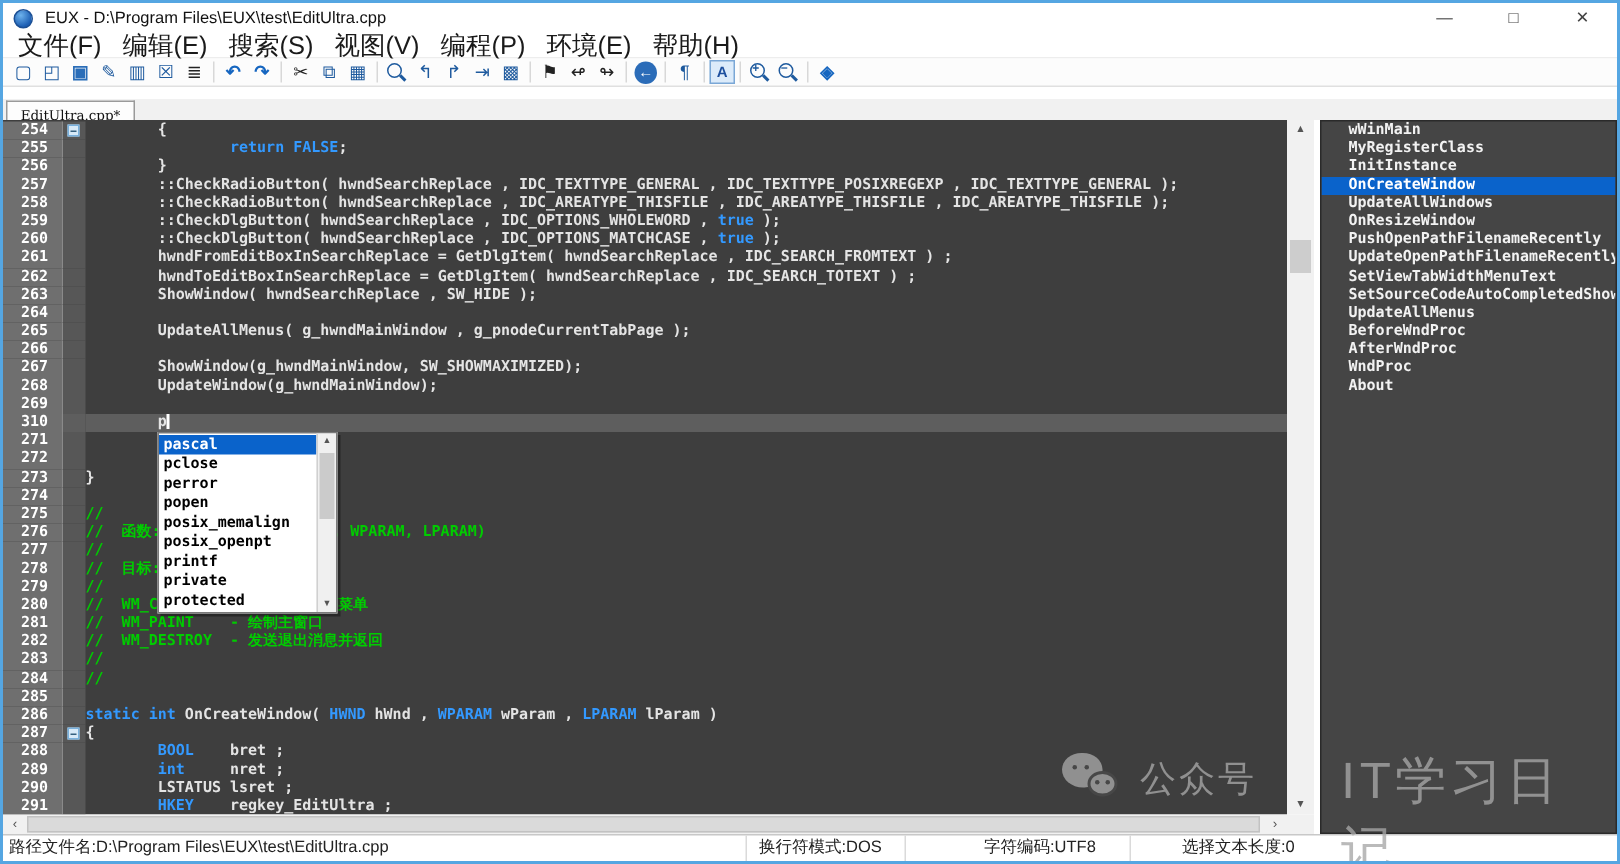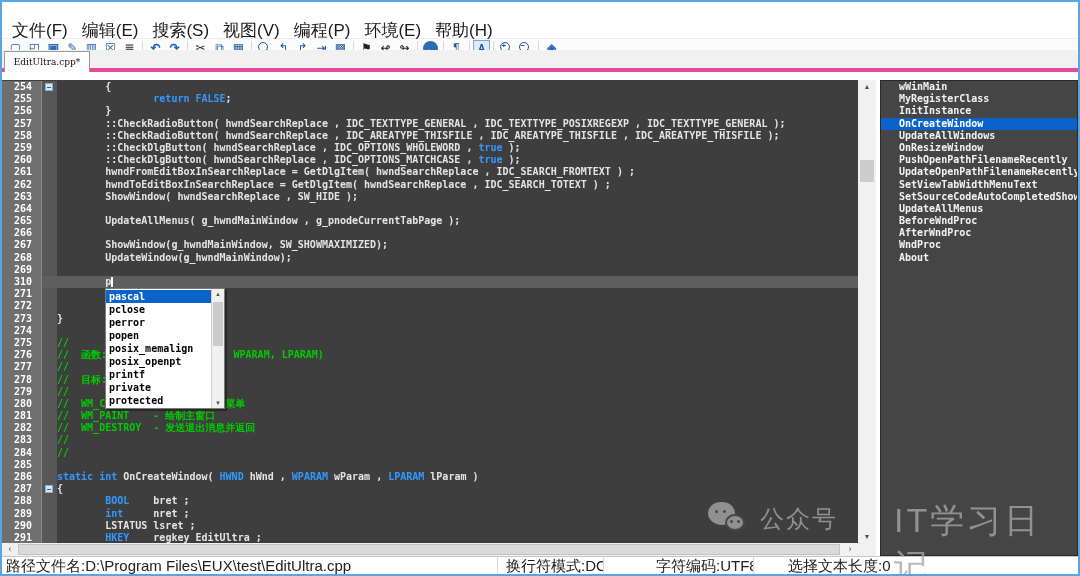--- a/index.html
+++ b/index.html
@@ -27,21 +27,21 @@
   .c-save  { color:#2a6db8; font-weight:bold; }
   .c-circle{ width:15px; height:15px; margin:0 2px; border-radius:50%; background:#2b6cb8; color:#fff; font-size:10px; line-height:15px; font-weight:bold; }
   .c-boxed { border:1px solid #7aa7d6; background:#dcebfa; color:#1d4f9e; font-weight:bold; font-size:10px; width:17px; height:16px; line-height:15px; }
   .tsep { width:1px; height:14px; background:#d8d8d8; margin:0 3px; }
   .mag { position:relative; }
   .mag::before { content:""; position:absolute; left:3px; top:2px; width:8px; height:8px; border:1.5px solid #1e5a9e; border-radius:50%; }
   .mag::after  { content:""; position:absolute; left:11px; top:11px; width:5px; height:2px; background:#1e5a9e; transform:rotate(45deg); }
   .mag .sign { position:absolute; left:4.5px; top:1px; font-size:8px; font-weight:bold; color:#1e5a9e; line-height:10px; }
 
   
-  .tabbar { position:absolute; left:0; top:48px; right:0; height:22px; background:#f1f1f1; border-bottom:4px solid #ec4899; }
+  .tabbar { position:absolute; left:0; top:64px; right:0; height:22px; background:#f1f1f1; border-bottom:4px solid #ec4899; }
   .tab { position:absolute; left:2px; top:1px; height:21px; min-width:86px; background:#fdfdfd;
          border:1px solid #9a9a9a; border-bottom:none; font-family:"DejaVu Serif", serif;
          font-size:9px; color:#111; text-align:center; line-height:20px; padding:0 6px; }
 
   
   .editor { position:absolute; left:0; top:78px; width:856px; height:463px; background:#3e3e3e; overflow:hidden; }
   .code-lines { position:absolute; left:0; top:1px; right:0; }
   .cl { display:flex; height:12.2px; }
   .ln { width:39px; background:#6f6f6f; color:#fff; font:bold 10px "DejaVu Sans Mono", monospace; text-align:right; padding-right:9px; line-height:12.2px; flex:none; }
   .fm { width:16px; background:#575757; flex:none; position:relative; border-left:1px solid #8a8a8a; }
@@ -83,35 +83,44 @@
   .wm { position:absolute; z-index:9; color:#a7a7a7; opacity:.78; font-family:"Liberation Sans", sans-serif; pointer-events:none; }
   .wm-left { left:706px; top:498px; display:flex; align-items:center; }
   .wm-left .txt { font-size:24px; letter-spacing:2px; }
   .wm-right { left:892px; top:496px; font-size:34px; letter-spacing:3px; }
   .wechat { position:relative; width:44px; height:38px; margin-right:8px; }
   .wechat .b1 { position:absolute; left:0; top:2px; width:27px; height:23px; border-radius:50% 50% 46% 54%; background:#a7a7a7; }
   .wechat .b2 { position:absolute; left:17px; top:14px; width:20px; height:17px; border-radius:50%; background:#a7a7a7; border:2px solid #4a4a4a; }
   .wechat .e  { position:absolute; width:3px; height:3px; border-radius:50%; background:#4a4a4a; }
 
   
-  .statusbar { position:absolute; left:0; top:554px; right:0; height:18px; background:#fff; border-top:1px solid #c8c8c8; display:flex; align-items:center; font-size:15px; color:#222; }
+  .statusbar { position:absolute; left:0; top:554px; right:0; height:18px; background:#fff; border-top:1px solid #c8c8c8; display:flex; align-items:center; font-size:11px; color:#222; }
   .scell { height:100%; line-height:17px; border-right:1px solid #dadada; white-space:nowrap; overflow:hidden; }
   .sc-a { width:496px; padding-left:4px; }
   .sc-b { width:236px; display:flex; }
   .sc-b span { margin-left:10px; }
   .sc-c { width:106px; padding-left:8px; }
   .sc-d { width:106px; padding-left:8px;margin-left:44px; }
   .sc-e { flex:1; padding-left:8px; border-right:none;margin-left:26px; }
 </style>
 </head>
 <body>
 
 <div class="window">
   <div class="inner">
 
+    <div class="titlebar">
+      <span class="app-icon"></span>
+      <span class="title-text">EUX - D:\Program Files\EUX\test\EditUltra.cpp</span>
+      <span class="win-controls">
+        <span class="win-btn">—</span>
+        <span class="win-btn">□</span>
+        <span class="win-btn">✕</span>
+      </span>
+    </div>
 
     <div class="menubar" id="menubar">
         <span class="menu-item">文件(F)</span>
         <span class="menu-item">编辑(E)</span>
         <span class="menu-item">搜索(S)</span>
         <span class="menu-item">视图(V)</span>
         <span class="menu-item">编程(P)</span>
         <span class="menu-item">环境(E)</span>
         <span class="menu-item">帮助(H)</span>
       </div>

